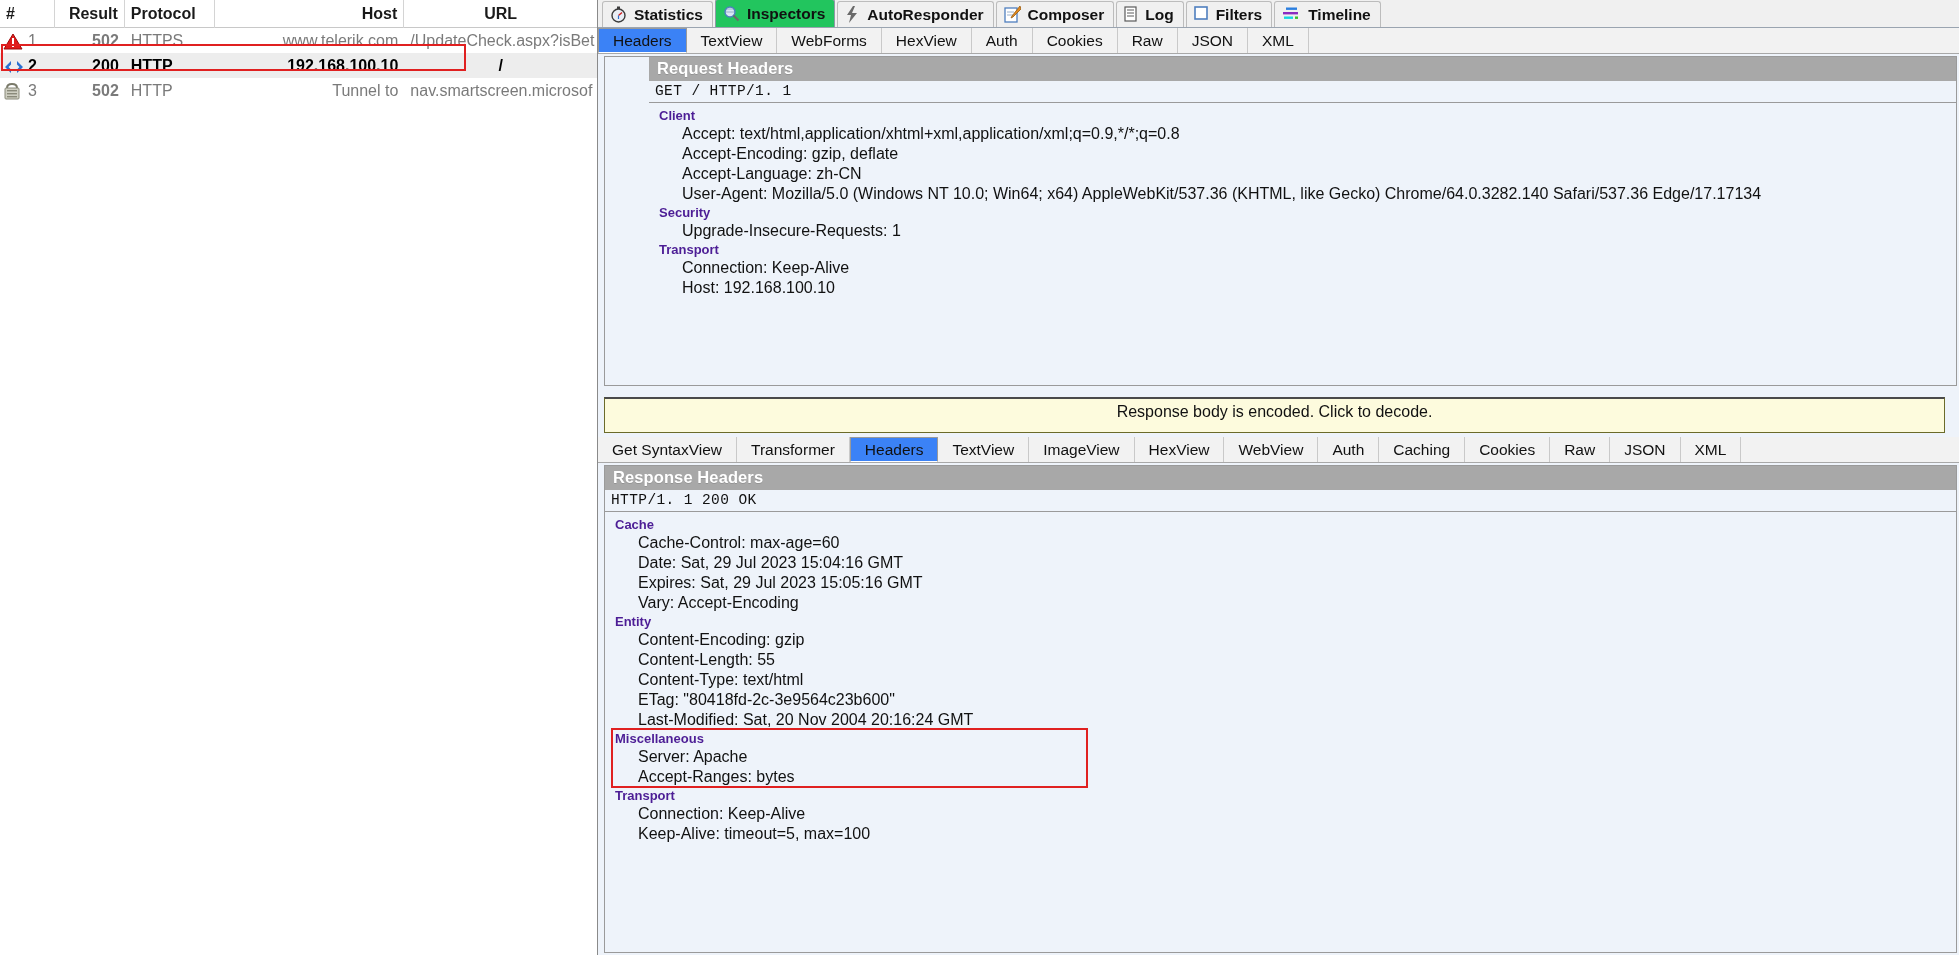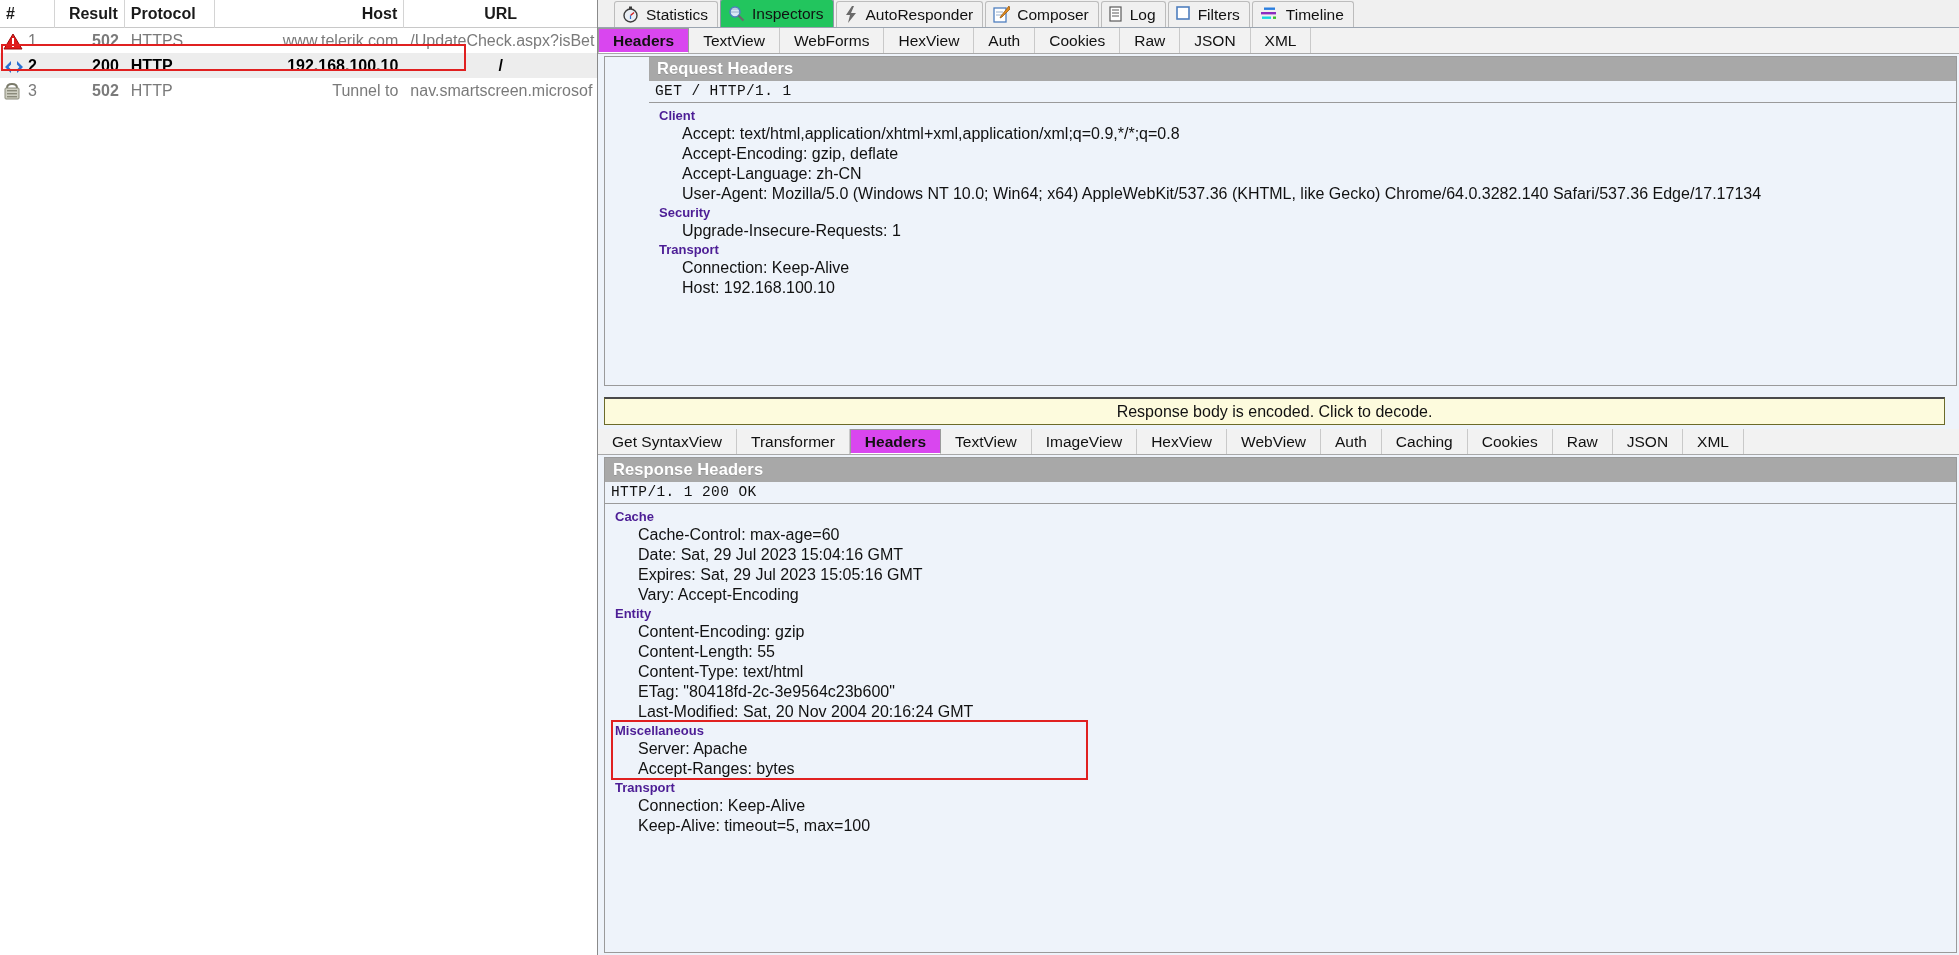--- a/index.html
+++ b/index.html
@@ -95,21 +95,22 @@
     flex-direction: column;
   }
 
   
   .maintabs {
     height: 28px;
     display: flex;
     align-items: flex-end;
     background: #f0f0f0;
     border-bottom: 1px solid #9aa4b0;
-    padding-left: 16px;
+    padding-left: 4px;
+    font-weight: bold;
   }
   .mtab {
     height: 26px;
     display: flex; align-items: center; gap: 6px;
     padding: 0 9px 0 7px;
     font-size: 15.5px;
     color: #111;
     background: #f0f0f0;
     border: 1px solid #bcbcbc;
     border-bottom: none;
@@ -137,24 +138,24 @@
   .stab {
     display: flex; align-items: center;
     padding: 0 14px;
     font-size: 15.5px;
     color: #111;
     border-right: 1px solid #c9c9c9;
     background: #f2f2f2;
     white-space: nowrap;
   }
   .stab.active {
-    background: #d946ef;
+    background: #3b82f6;
     border: 1px solid #9a9a9a;
     border-bottom: 1px solid #ffffff;
-    font-weight: 700;
+    font-weight: 400;
   }
   .stab-filler { flex: 1; background: #f2f2f2; }
 
   
   .hpanel {
     background: #eef3fa;
     border: 1px solid #9a9a9a;
     margin: 2px 2px 0 6px;
     display: flex;
     flex-direction: column;
@@ -205,21 +206,21 @@
     left: 6px; top: -2px;
     width: 477px; height: 60px;
     border: 2px solid #e02020;
     pointer-events: none;
     z-index: 4;
   }
 
   
   .notice {
     margin: 6px 14px 0 6px;
-    height: 28px;
+    height: 36px;
     line-height: 26px;
     background: #fdfbdd;
     border: 1px solid #6b6b2a;
     border-top: 2px solid #4a4a4a;
     text-align: center;
     font-size: 16px;
     color: #111;
   }
   .splitter {
     height: 5px;

